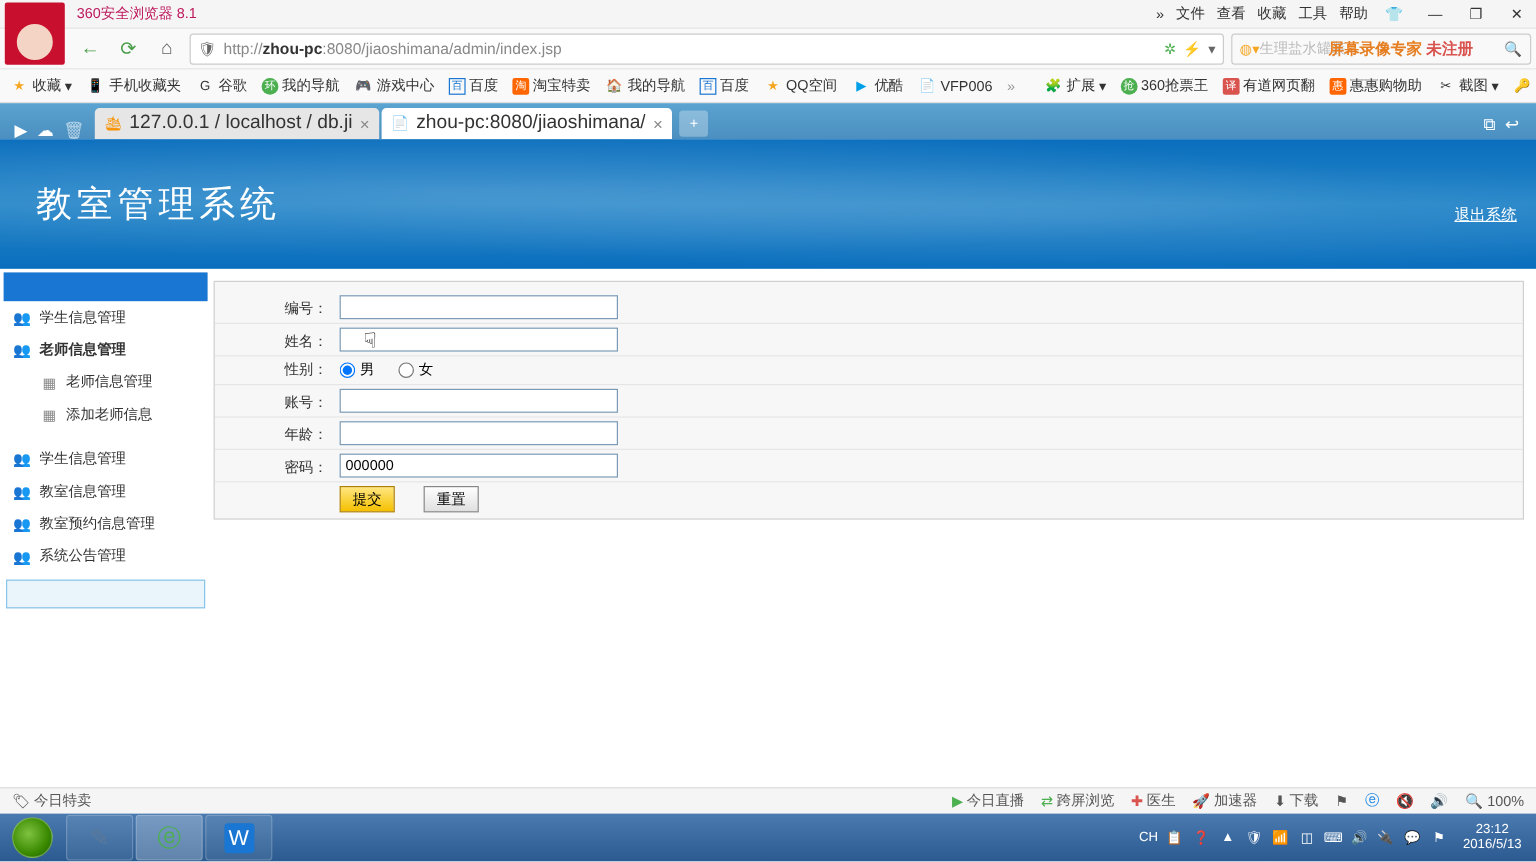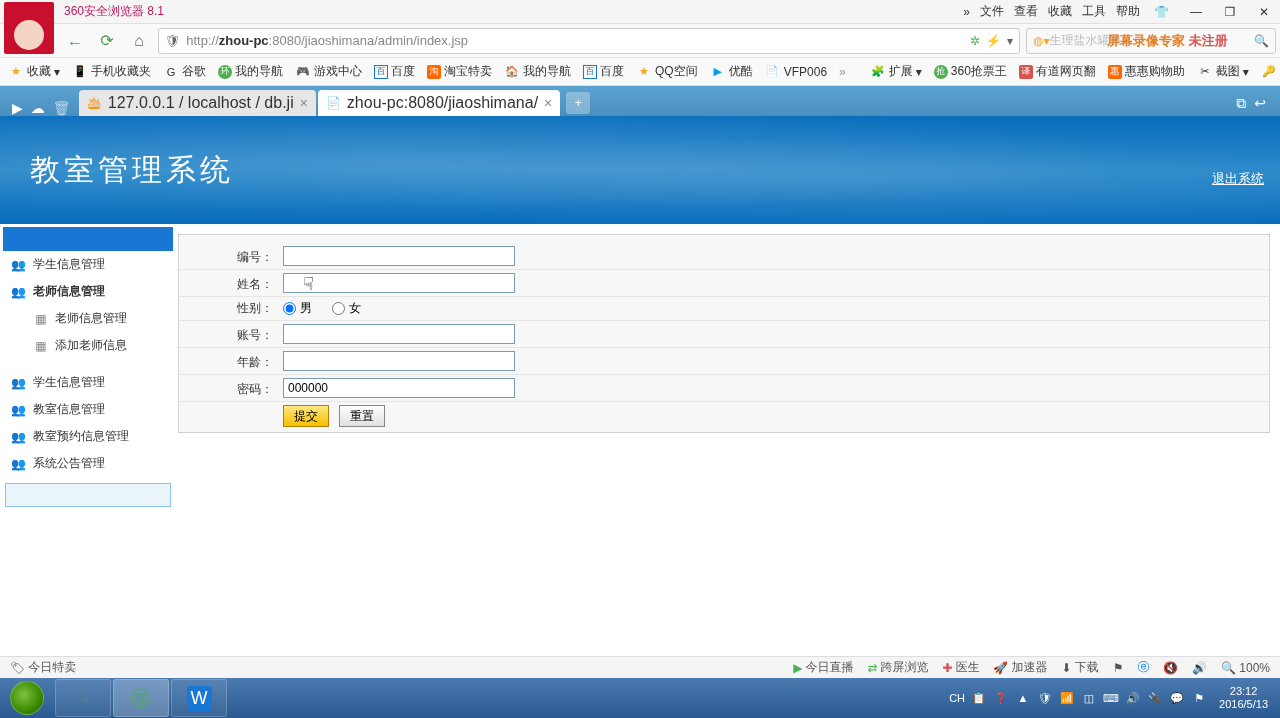--- a/index.html
+++ b/index.html
@@ -324,21 +324,21 @@
           </div>
       </div>
       <div class="form-row">
         <div class="form-label">密码：</div>
         <div class="form-field">
             <input class="txt" value="000000" style="">
           </div>
       </div>
       <div class="form-row">
         <div class="form-label"></div>
-        <div class="form-field" style="gap:10px">
+        <div class="form-field" style="gap:24px">
           <button class="btn submit">提交</button>
           <button class="btn">重置</button>
         </div>
       </div>
     </div>
   </div>
 </div>
 
 <span class="cursor">☟</span>
 

